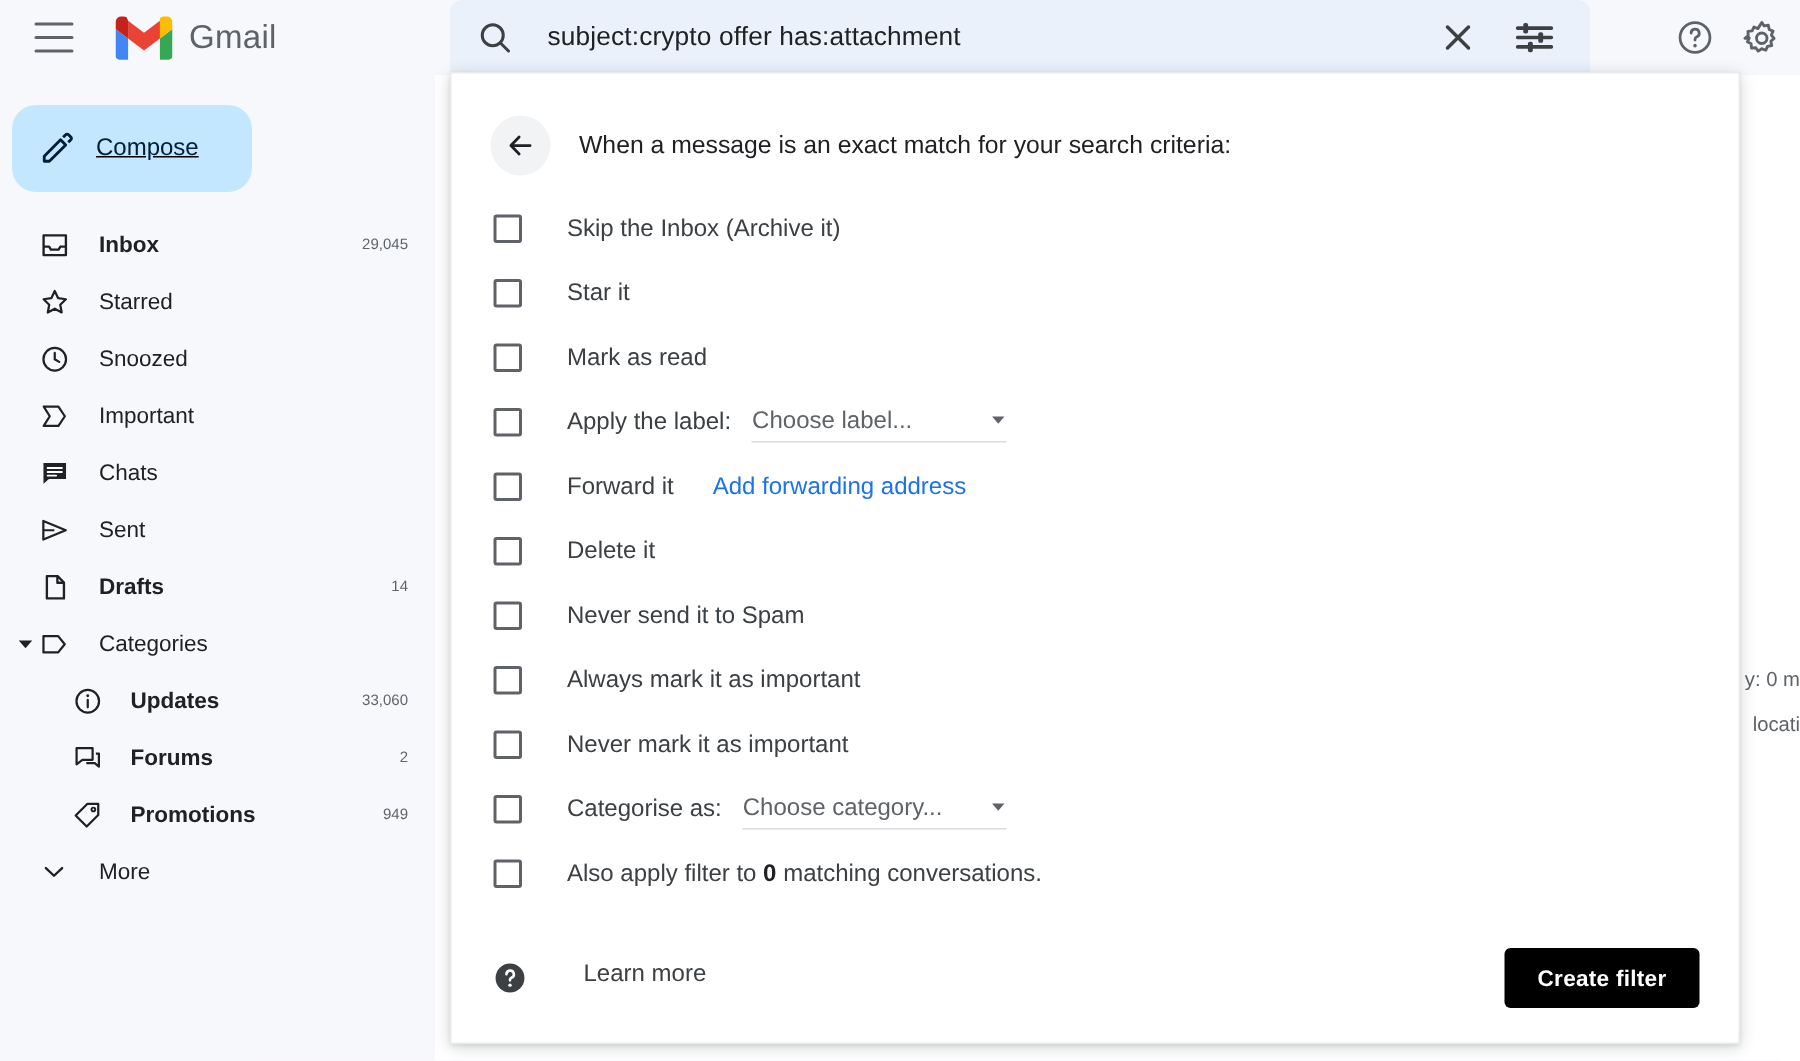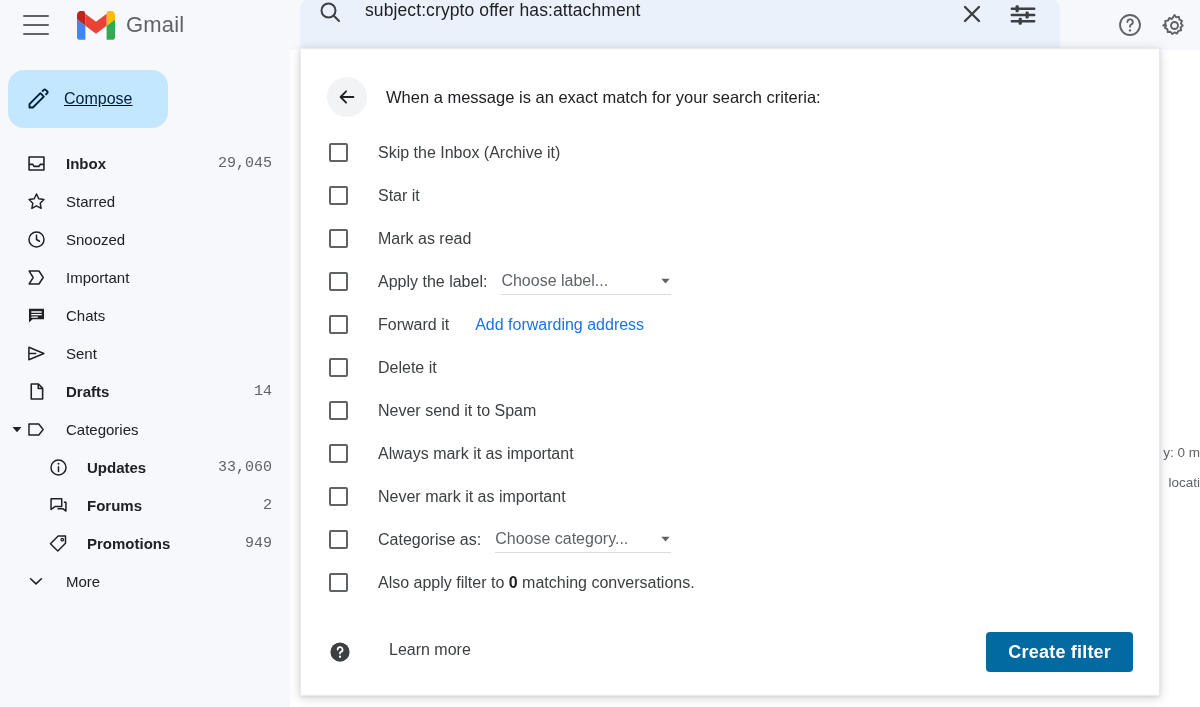--- a/index.html
+++ b/index.html
@@ -31,21 +31,21 @@
   .gmail-m { width: 38px; height: 29px; }
   .brand-text {
     margin-left: 11px; font-size: 22px; color: #5f6368;
     letter-spacing: .2px; font-weight: 400;
   }
 
   .searchwrap {
     position: absolute; left: 300px; top: 0px;
     width: 760px; height: 49px;
     background: #eaf1fb; border-radius: 8px 8px 0 0;
-    display: flex; align-items: flex-start;
+    display: flex; align-items: center;
   }
   .search-icon { margin-left: 18px; width: 24px; height: 24px; flex: 0 0 auto; cursor: pointer; }
   .search-value {
     margin-left: 23px; font-size: 17.5px; color: #202124;
     white-space: nowrap; flex: 1 1 auto; letter-spacing: .1px;
   }
   .clear-btn { width: 28px; height: 28px; margin-right: 22px; cursor: pointer; flex:0 0 auto;}
   .options-btn { width: 30px; height: 30px; margin-right: 22px; cursor: pointer; flex:0 0 auto;}
 
   .top-right { position: absolute; right: 0px; top: 0; height: 50px; display: flex; align-items: center; }
@@ -69,21 +69,21 @@
   .compose-label { margin-left: 14px; font-size: 16px; color: #001d35; font-weight: 500; }
 
   .nav { margin-top: 16px; }
   .nav-item {
     position: relative; display: flex; align-items: center;
     height: 38px; border-radius: 0 16px 16px 0; cursor: pointer;
     padding-right: 18px;
   }
   .nav-icon { width: 24px; height: 24px; flex: 0 0 24px; margin-left: 24px; display:flex; align-items:center; justify-content:center;}
   .nav-label { margin-left: 18px; font-size: 15px; color: #202124; flex: 1 1 auto; white-space: nowrap; }
-  .nav-count { font-size: 15px; color: #5f6368; white-space: nowrap; font-family: Liberation Mono, monospace; }
+  .nav-count { font-size: 10px; color: #5f6368; white-space: nowrap; }
   .nav-item.bold .nav-label { font-weight: 700; }
   .nav-item.bold .nav-count { font-weight: 400; color:#5f6368; }
 
   .nav-item.child .nav-icon { margin-left: 46px; }
   .nav-item.child .nav-label { margin-left: 17px; }
 
   .nav-item.expandable .caret {
     position: absolute; left: 10px; width: 14px; height: 14px;
     display: flex; align-items: center; justify-content: center;
   }
@@ -126,22 +126,22 @@
   .strongnum { font-weight: 700; color: #202124; }
 
   .dlg-footer {
     position: absolute; left: 0; bottom: 0; width: 100%; height: 86px;
     display: flex; align-items: center; padding: 0 26px 0 28px;
   }
   .learn { display: flex; align-items: flex-start; cursor: pointer; gap: 12px; }
   .learn-icon { width: 22px; height: 22px; flex:0 0 auto; }
   .learn-label { margin-left: 26px; font-size: 16px; color: #3c4043; }
   .create-btn {
-    margin-left: auto; background: #0369a1; color: #fff;
-    font-size: 18px; font-weight: 600; letter-spacing: .2px;
+    margin-left: auto; background: #000000; color: #fff;
+    font-size: 15px; font-weight: 600; letter-spacing: .2px;
     border: none; border-radius: 4px; padding: 0 22px; height: 40px;
     cursor: pointer; font-family: "Liberation Sans", sans-serif;
   }
 
   
   .bg-pane {
     position: absolute; left: 290px; top: 50px; width: 910px; height: 657px;
     background: #ffffff; z-index: 1;
   }
   .bg-text {

